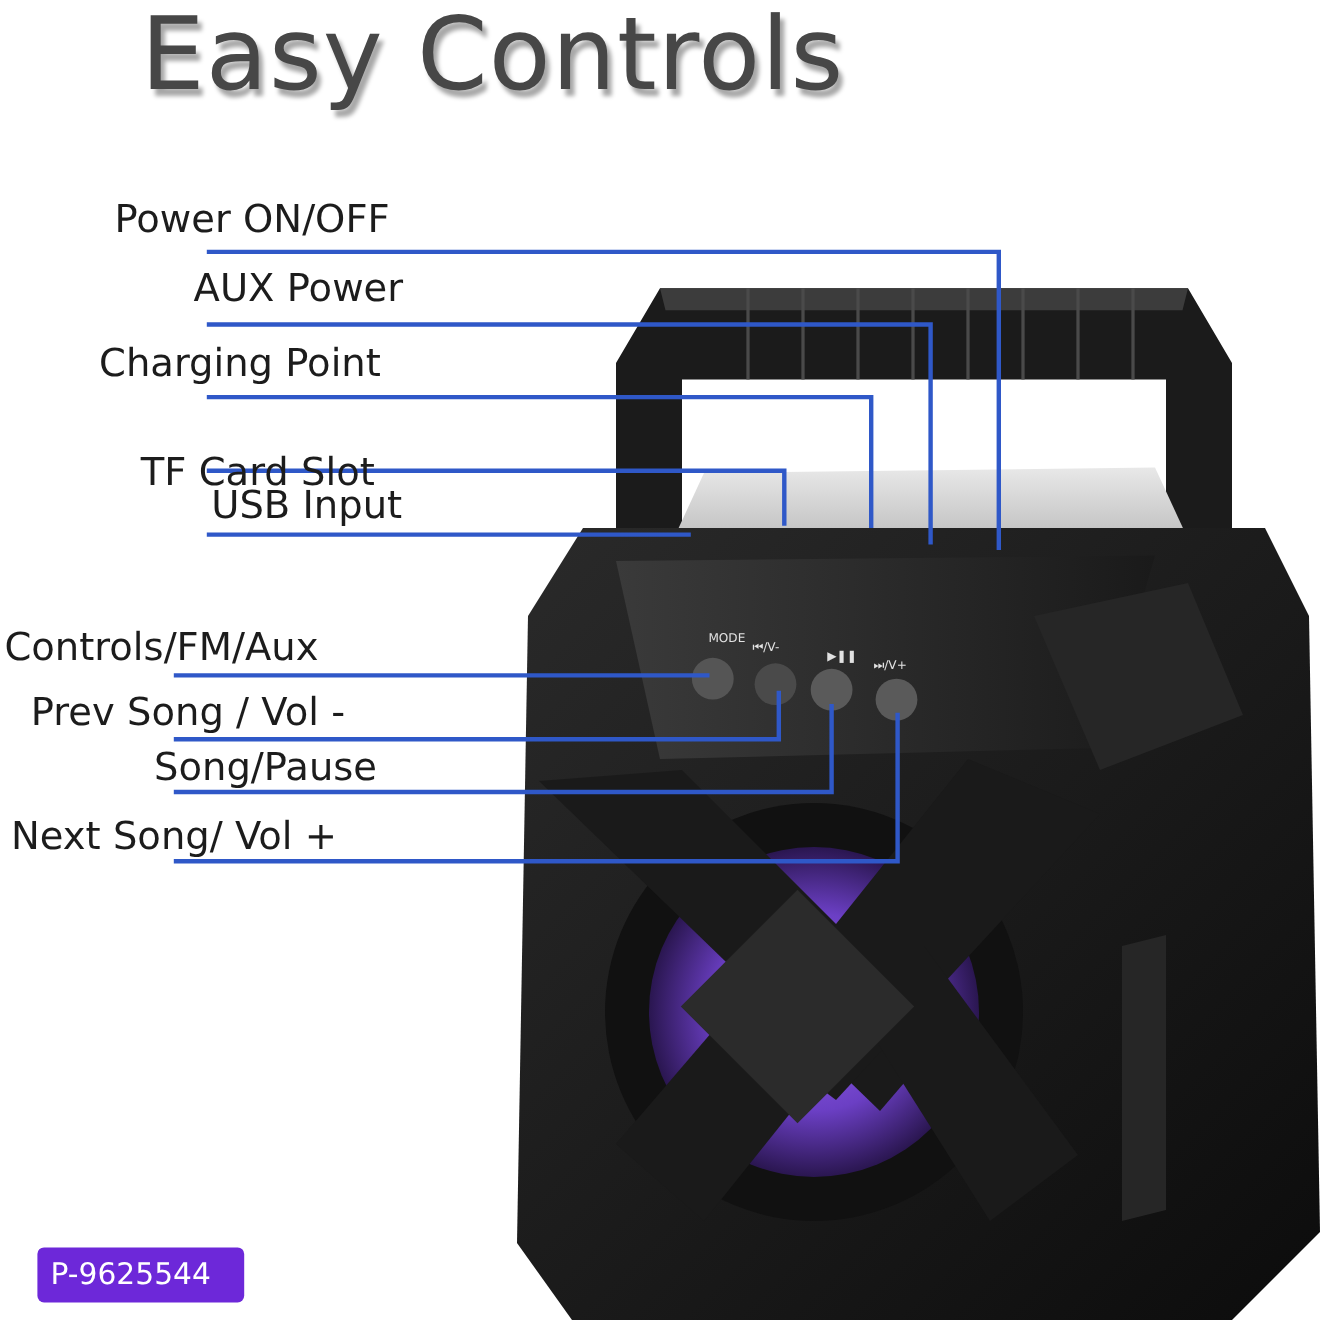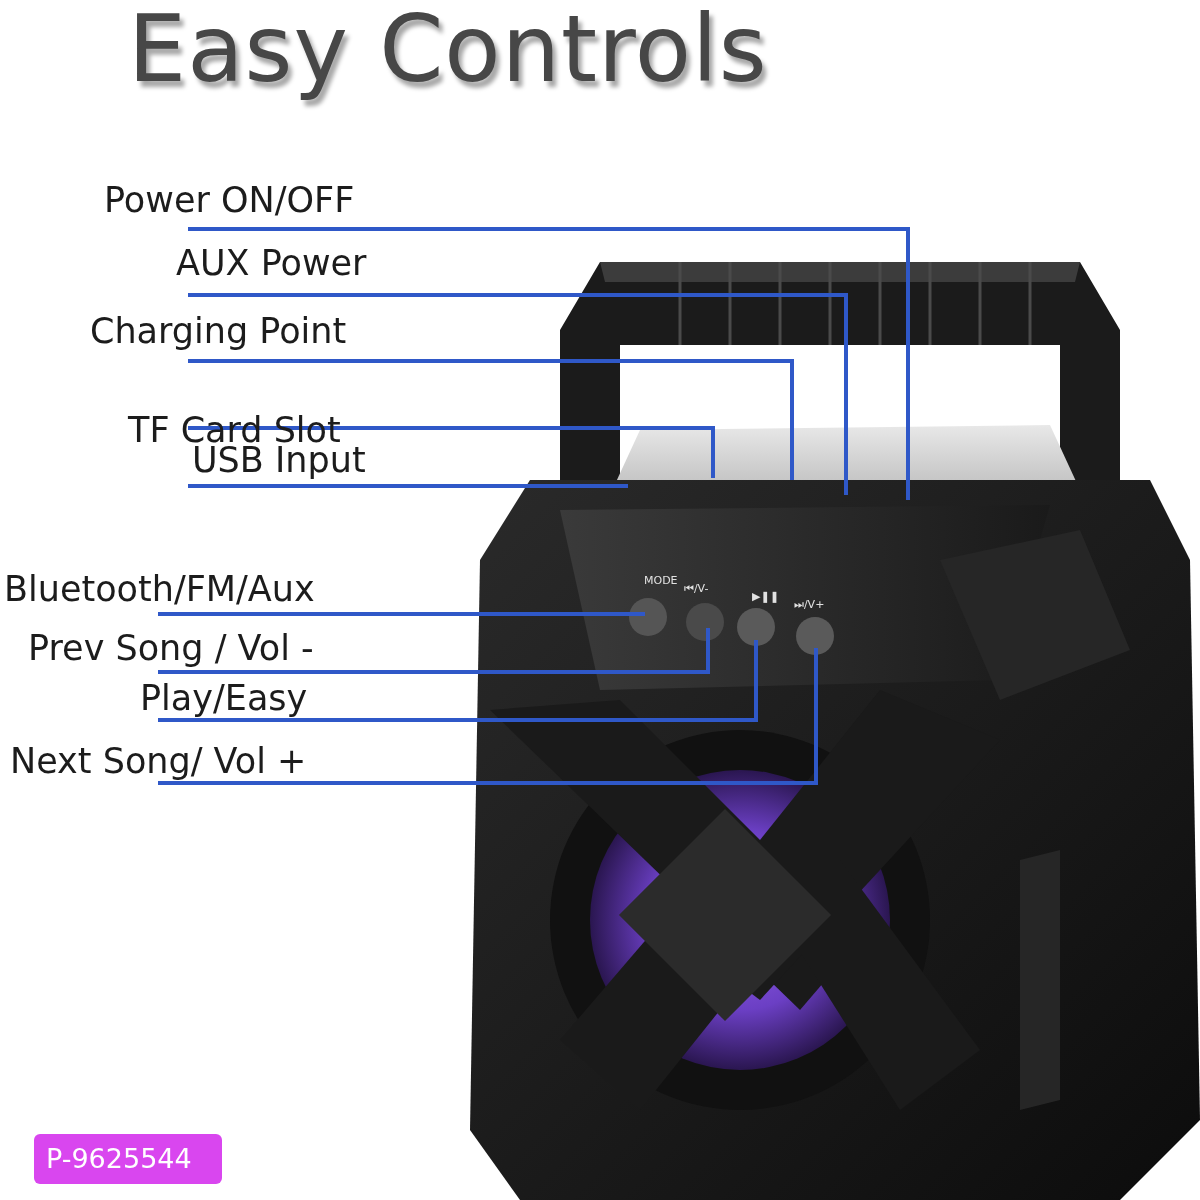--- a/index.html
+++ b/index.html
@@ -10,21 +10,21 @@
     text-shadow: 4px 6px 4px rgba(0,0,0,0.35);
     white-space: nowrap;
   }
   .label {
     position: absolute; font-size: 35px; color: #1c1c1c; white-space: nowrap;
     font-family: "DejaVu Sans", sans-serif;
   }
   svg.art { position: absolute; left: 0; top: 0; }
   .badge {
     position: absolute; left: 34px; top: 1134px; width: 188px; height: 50px;
-    background: #d946ef; border-radius: 6px; color: #ffffff;
+    background: #6d28d9; border-radius: 6px; color: #ffffff;
     font-family: "DejaVu Sans", sans-serif; font-size: 27px; line-height: 50px;
     padding-left: 12px; box-sizing: border-box;
   }
   .btn-label { position: absolute; font-size: 11px; color: #e2e2e2; font-family: "DejaVu Sans", sans-serif; white-space: nowrap; }
 </style>
 </head>
 <body>
 
 <div class="title">Easy Controls</div>
 
@@ -117,18 +117,18 @@
 <span class="btn-label" style="left:684px;top:582px;">⏮/V-</span>
 <span class="btn-label" style="left:752px;top:590px;">▶❚❚</span>
 <span class="btn-label" style="left:794px;top:598px;">⏭/V+</span>
 
 <div class="label" style="left:104px;top:180px;">Power ON/OFF</div>
 <div class="label" style="left:176px;top:243px;">AUX Power</div>
 <div class="label" style="left:90px;top:311px;">Charging Point</div>
 <div class="label" style="left:128px;top:372px;margin-top:38px;">TF Card Slot</div>
 <div class="label" style="left:192px;top:440px;">USB Input</div>
 
-<div class="label" style="left:4px;top:569px;">Bluetooth/FM/Aux</div>
+<div class="label" style="left:4px;top:569px;">Controls/FM/Aux</div>
 <div class="label" style="left:28px;top:628px;">Prev Song / Vol -</div>
-<div class="label" style="left:140px;top:678px;">Play/Easy</div>
+<div class="label" style="left:140px;top:678px;">Song/Pause</div>
 <div class="label" style="left:10px;top:741px;">Next Song/ Vol +</div>
 
 <div class="badge">P-9625544</div>
 
 </body></html>

